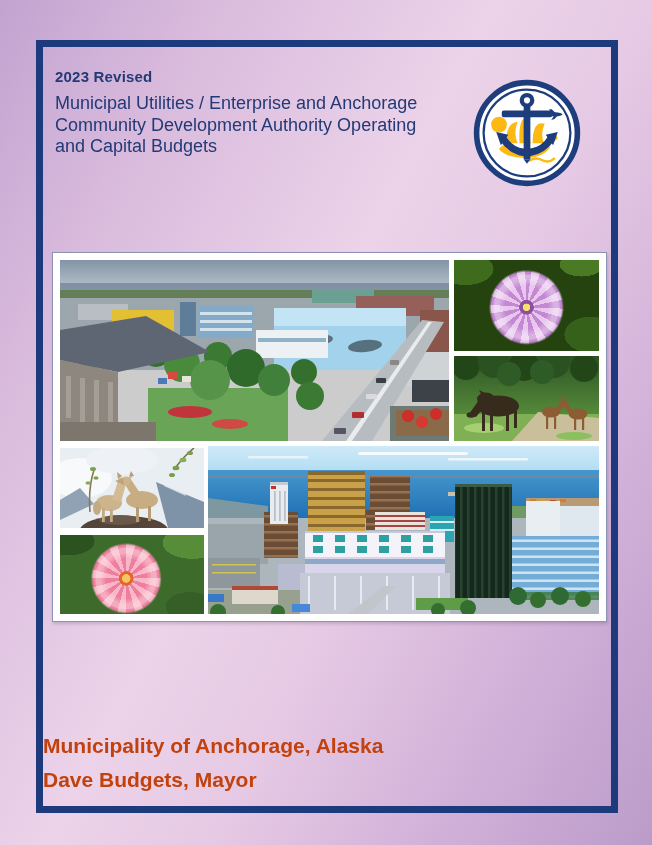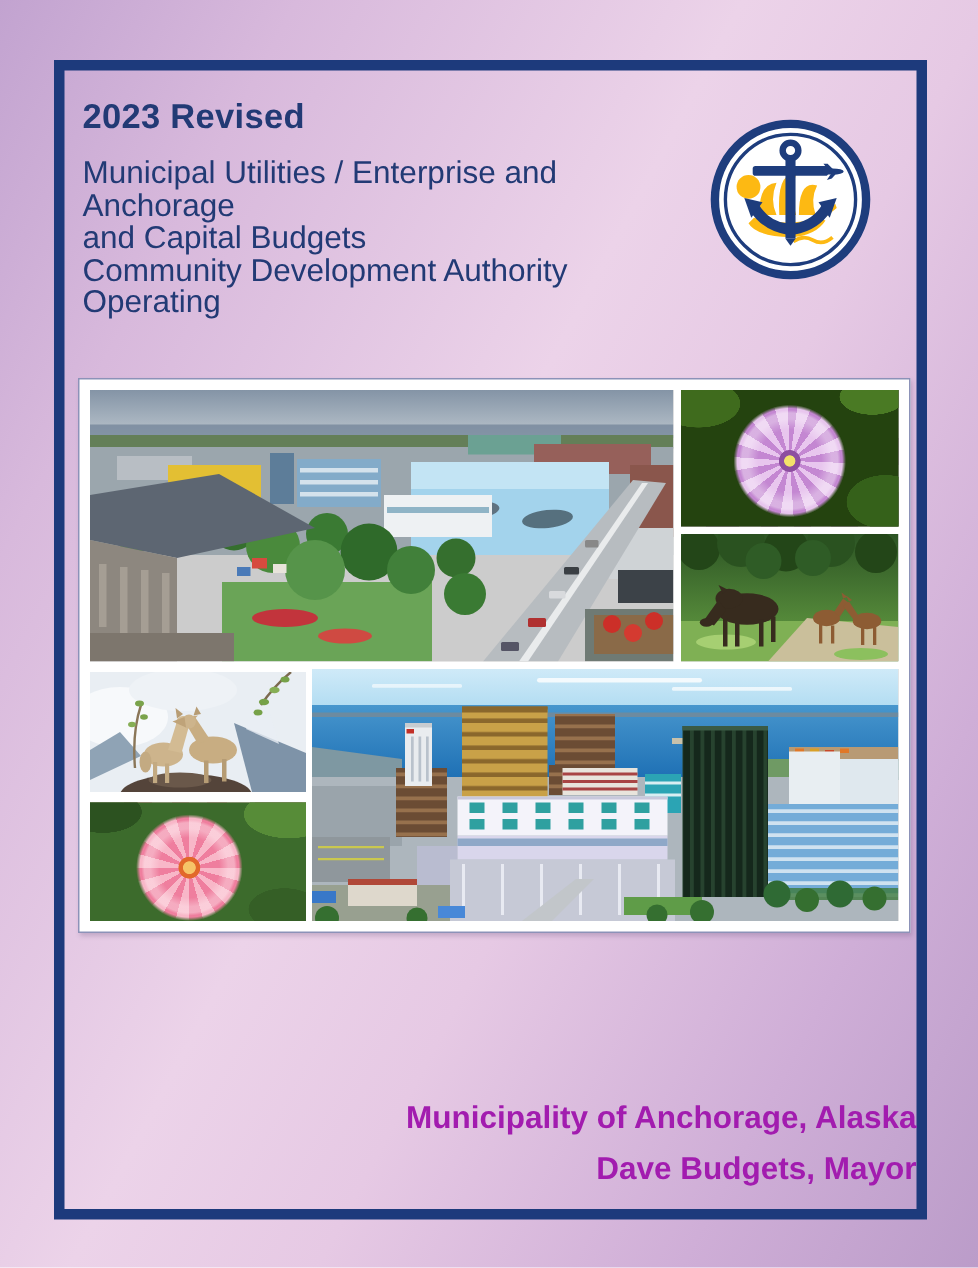--- a/index.html
+++ b/index.html
@@ -7,22 +7,22 @@
     width:652px;height:845px;overflow:hidden;
     font-family:"Liberation Sans","DejaVu Sans",sans-serif;
     background:linear-gradient(118deg,#c2a3d0 0%,#d8b9dc 18%,#ecd3e9 45%,#e6c9e4 60%,#cfaed7 82%,#bb9cc9 100%);
   }
   .page{position:relative;width:652px;height:845px;}
   .frame{
     position:absolute;left:36px;top:40px;width:582px;height:773px;
     border:7px solid #1d3a7c;box-sizing:border-box;
   }
   .title-block{position:absolute;left:12px;top:16px;width:420px;color:#223a75;}
-  .year-title{font-size:23px;font-weight:bold;line-height:28px;letter-spacing:.2px;}
-  .subtitle{font-size:21px;line-height:21.5px;margin-top:14px;}
+  .year-title{font-size:15px;font-weight:bold;line-height:28px;letter-spacing:.2px;}
+  .subtitle{font-size:18px;line-height:21.5px;margin-top:2px;}
   .subtitle span{display:block;}
   .logo{position:absolute;left:428px;top:30px;width:112px;height:112px;}
   .logo svg{display:block;width:100%;height:100%;}
   .collage-card{
     position:absolute;left:9px;top:205px;width:555px;height:370px;box-sizing:border-box;
     background:#ffffff;border:1px solid #8c92b8;padding:7px;
     box-shadow:1px 2px 3px rgba(90,70,110,0.25);
   }
   .collage{position:relative;width:539px;height:354px;}
   .ph{position:absolute;overflow:hidden;background:#ccc;}
@@ -49,37 +49,37 @@
     background-image:
       radial-gradient(circle at 46% 55%, #f6c468 0 4px, #e2682a 4.5px 7px, rgba(226,104,42,0) 7.5px),
       radial-gradient(26px 14px at 6% 8%, #2c5220 0 99%, rgba(44,82,32,0) 100%),
       radial-gradient(30px 16px at 92% 10%, #578c38 0 99%, rgba(87,140,56,0) 100%),
       radial-gradient(24px 14px at 90% 90%, #355f26 0 99%, rgba(53,95,38,0) 100%),
       radial-gradient(circle at 46% 55%, rgba(255,255,255,0) 0 20px, rgba(255,240,244,0.4) 26px 30px, rgba(255,255,255,0) 32px),
       radial-gradient(circle at 46% 55%, rgba(60,107,44,0) 0 33px, #3c6b2c 35.5px),
       repeating-conic-gradient(from 0deg at 46% 55%, #f8b7c8 0 15deg, #ef7e9e 15deg 30deg);
   }
   .footer{
-    position:absolute;left:0;right:0;top:688px;text-align:right;color:#a21caf;
+    position:absolute;left:0;right:0;top:688px;text-align:left;color:#c2410c;
     font-weight:bold;font-size:21px;line-height:22px;
   }
   .footer .line1{margin-bottom:12px;}
 </style>
 </head>
 <body>
 
 <div class="page">
   <div class="frame">
 
     <div class="title-block">
       <div class="year-title">2023 Revised</div>
       <div class="subtitle">
         <span>Municipal Utilities / Enterprise and  Anchorage</span>
+        <span>Community Development Authority Operating</span>
         <span>and Capital Budgets</span>
-        <span>Community Development Authority Operating</span>
       </div>
     </div>
 
     <div class="logo" role="img" aria-label="Municipality of Anchorage seal: navy anchor over a gold sailing ship with gold sun and navy airplane inside a white circle with navy rings">
       <svg viewBox="0 0 120 120">
         <circle cx="60" cy="60" r="54" fill="#ffffff" stroke="#1e3d7d" stroke-width="6"></circle>
         <circle cx="60" cy="60" r="46.5" fill="#ffffff" stroke="#1e3d7d" stroke-width="2.4"></circle>
 
         <circle cx="30" cy="51" r="8.5" fill="#fdb913"></circle>
 

